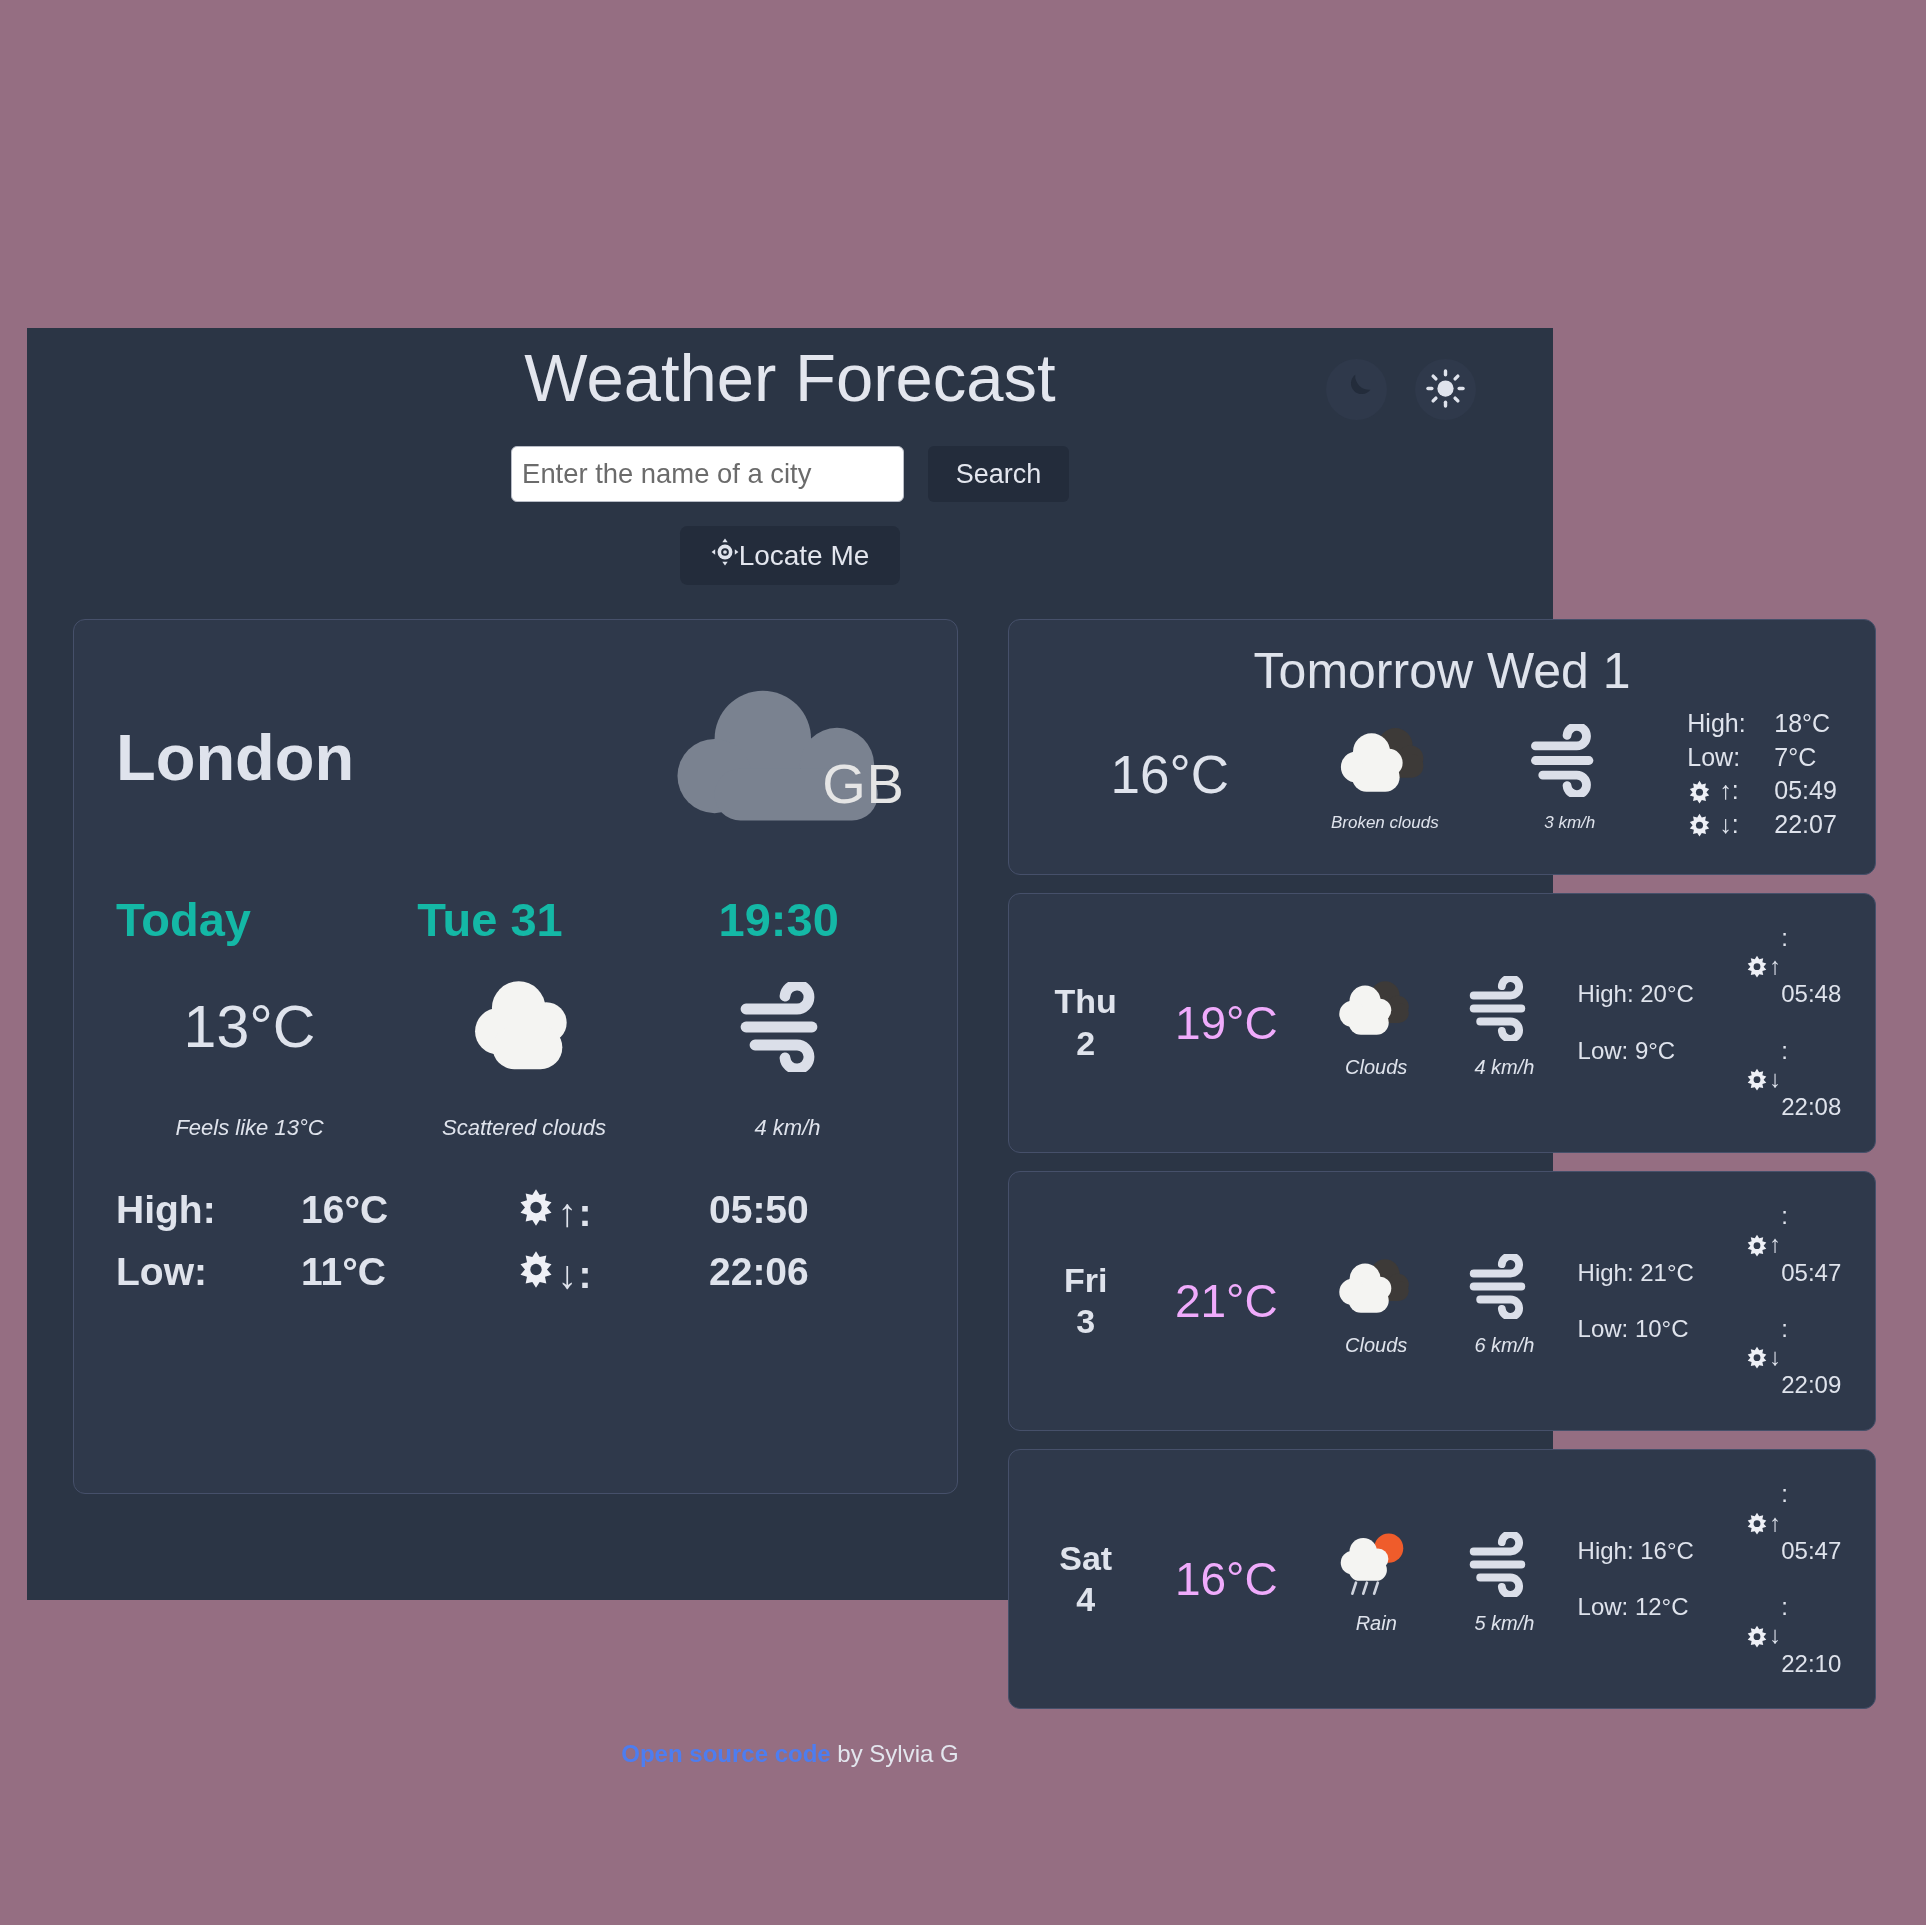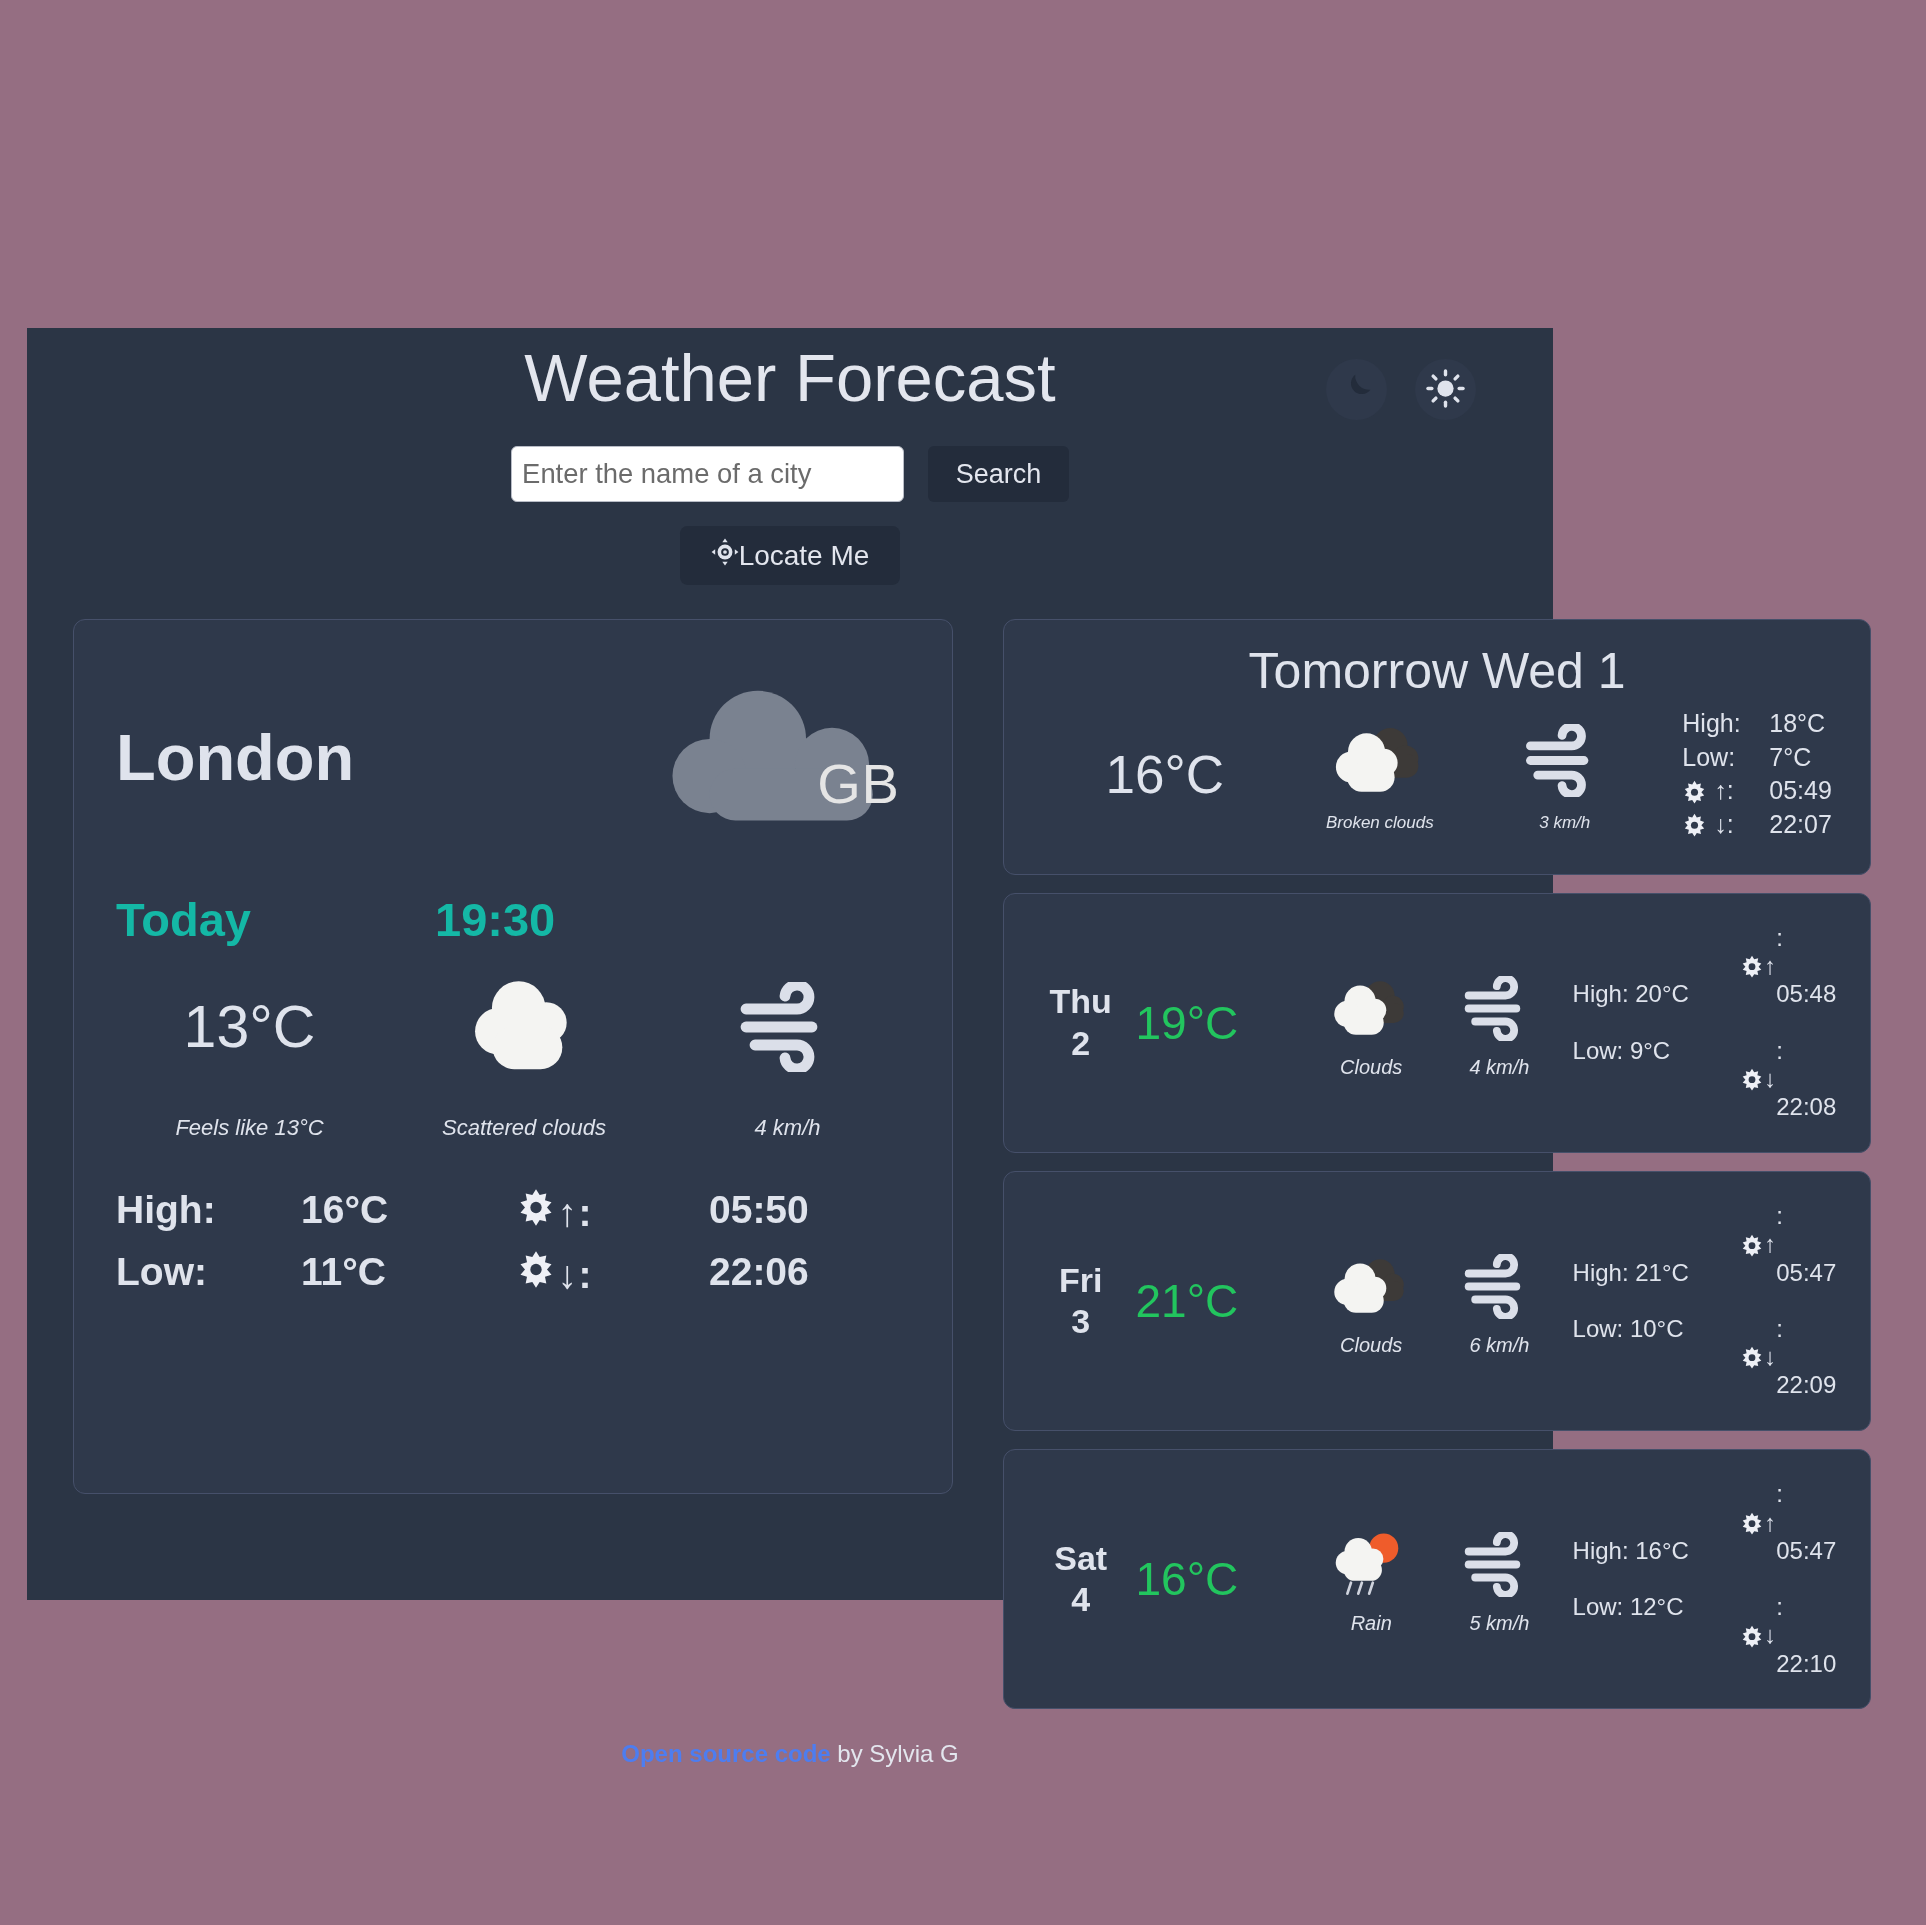--- a/index.html
+++ b/index.html
@@ -262,23 +262,23 @@
   .d-day {
     width: 111px;
     text-align: center;
     font-size: 34px;
     font-weight: bold;
     color: #dfe3ec;
     line-height: 1.22;
   }
   .d-temp {
     width: 174px;
-    text-align: left;
+    text-align: center;
     font-size: 46px;
-    color: #22c55e;
+    color: #f0abfc;
   }
   .d-col {
     width: 130px;
     text-align: center;
   }
   .d-col .icon-slot { height: 83px; }
   .d-col .sub-label { margin-top: 6px; font-size: 20px; }
   .d-hl {
     width: 170px;
     font-size: 24px;
@@ -385,20 +385,21 @@
                   <rect x="12" y="22" width="44" height="14" rx="7"></rect>
                 </g>
               </svg>
             </span>
             <span class="country-code">GB</span>
           </div>
         </div>
 
         <div class="today-row">
           <div class="tc-1">Today</div>
+          <div class="tc-2">Tue  31</div>
           <div class="tc-3">19:30</div>
         </div>
 
         <div class="detail-row">
           <div class="detail-cell dc-1">
             <div class="big-temp">13°C</div>
             <div class="sub-label">Feels like 13°C</div>
           </div>
           <div class="detail-cell dc-2">
             <div class="icon-slot">

